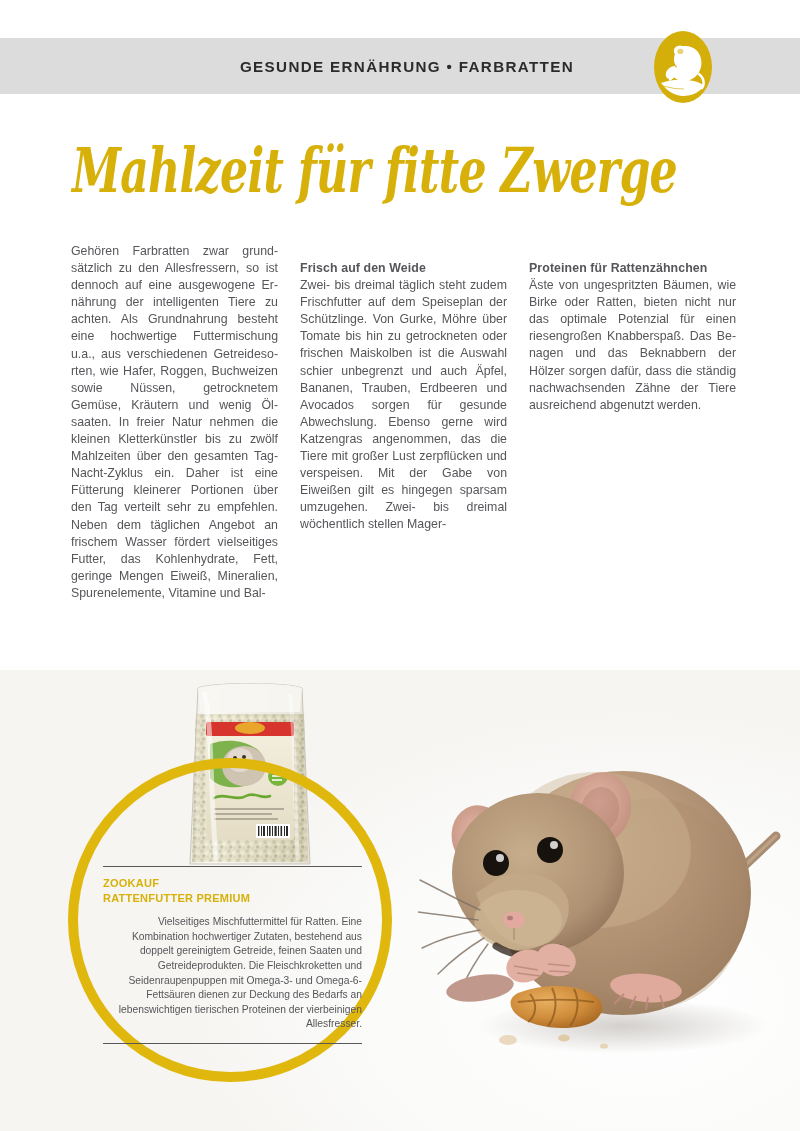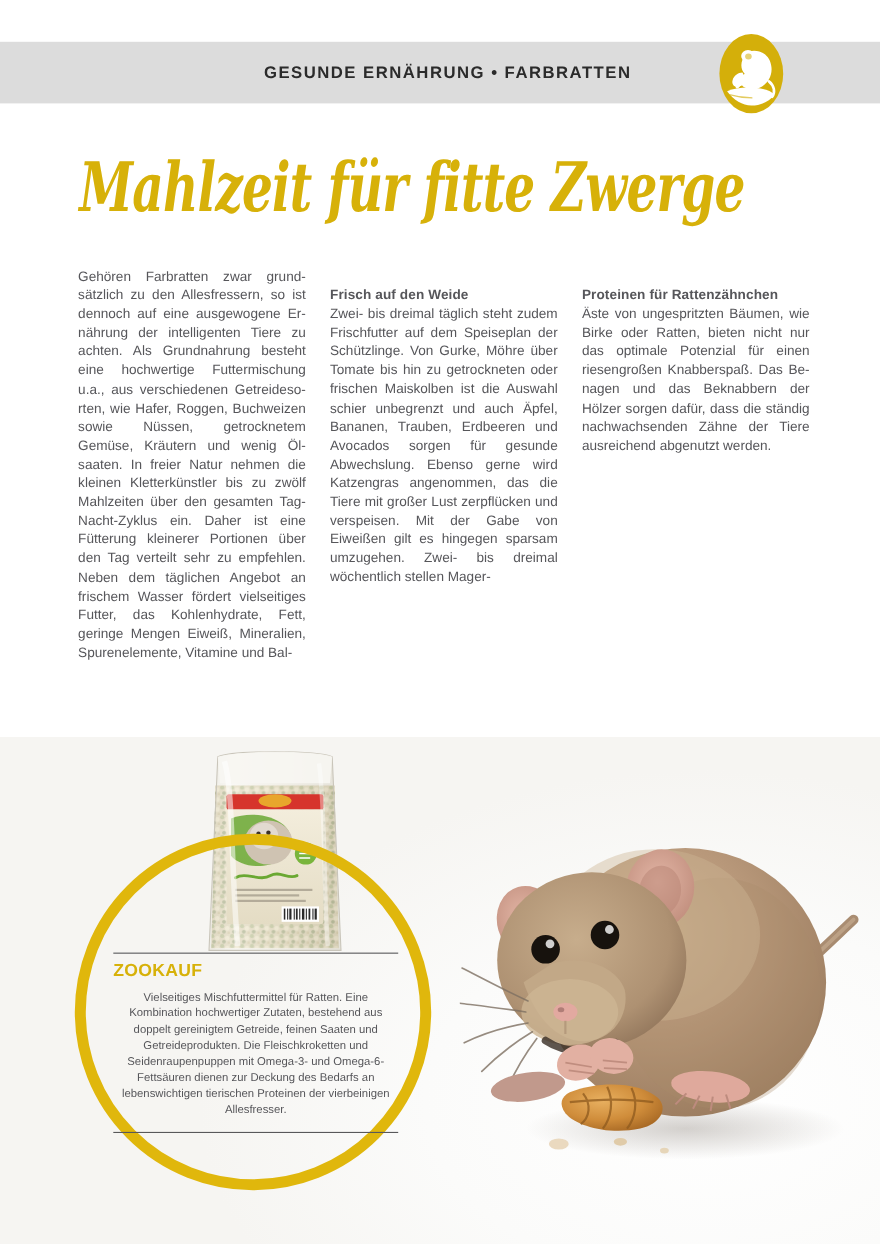--- a/index.html
+++ b/index.html
@@ -104,28 +104,28 @@
   .callout{
     position:absolute;left:103px;top:866px;width:259px;
   }
   .callout .rule{
     height:1.4px;background:#58585a;width:100%;
   }
   .callout .rule.top{margin-bottom:9px;}
   .callout .rule.bottom{margin-top:11px;}
   .callout-brand,.callout-product{
     font-family:"Liberation Sans Narrow","Liberation Sans",sans-serif;
-    font-weight:700;font-size:16px;line-height:14.4px;
+    font-weight:700;font-size:11px;line-height:14.4px;
     color:#d7b109;letter-spacing:.25px;text-transform:uppercase;
     margin:0;
   }
   .callout-body{
     margin:10px 0 0 0;
     font-size:10.3px;line-height:14.6px;
-    color:#56565a;text-align:center;
+    color:#56565a;text-align:right;
   }
   .callout-inner{position:relative;z-index:3;}
 </style>
 </head>
 <body>
 
 <div class="header-band"></div>
 
 <div class="header-title">GESUNDE ERNÄHRUNG • FARBRATTEN</div>
 
@@ -362,16 +362,17 @@
     <svg viewBox="0 0 340 340" xmlns="http://www.w3.org/2000/svg" aria-hidden="true">
       <circle cx="170" cy="170" r="157" fill="none" stroke="#E0B70C" stroke-width="10"></circle>
     </svg>
   </div>
 </div>
 
 <div class="callout">
   <div class="callout-inner">
     <div class="rule top"></div>
     <p class="callout-brand">ZOOKAUF</p>
+    <p class="callout-product">RATTENFUTTER PREMIUM</p>
     <p class="callout-body">Vielseitiges Mischfuttermittel für Ratten. Eine Kombination hochwertiger Zutaten, bestehend aus doppelt gereinigtem Getreide,  feinen Saaten und Getreideprodukten. Die Fleischkroketten und Seidenraupenpuppen mit Omega-3- und Omega-6-Fettsäuren dienen zur Deckung des Bedarfs an lebenswichtigen tierischen Proteinen der vierbeinigen Allesfresser.</p>
     <div class="rule bottom"></div>
   </div>
 </div>
 
 </body></html>

